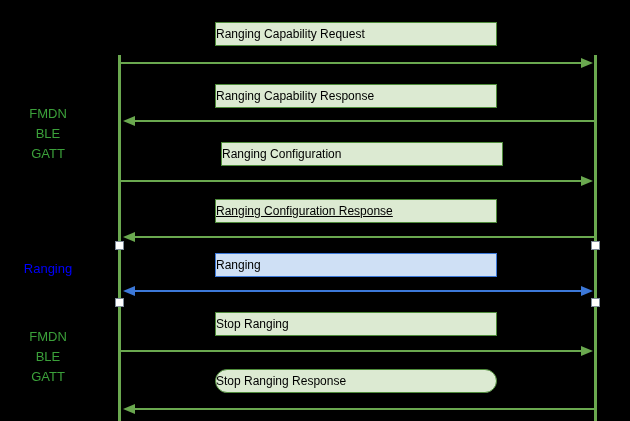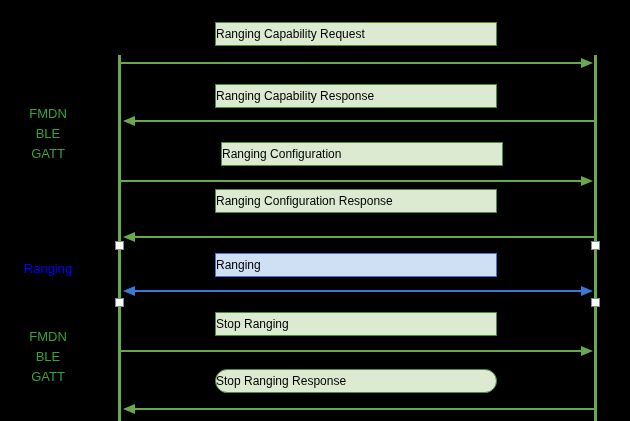--- a/index.html
+++ b/index.html
@@ -75,21 +75,21 @@
 
   <div class="msg-box msg-green" style="top:22px;">
       <span>Ranging Capability Request</span>
     </div>
   <div class="msg-box msg-green" style="top:84px;">
       <span>Ranging Capability Response</span>
     </div>
   <div class="msg-box msg-green" style="top:142px;margin-left:6px;">
       <span>Ranging Configuration</span>
     </div>
-  <div class="msg-box msg-green" style="top:189px;">
+  <div class="msg-box msg-green" style="top:199px;text-decoration:underline;">
       <span>Ranging Configuration Response</span>
     </div>
   <div class="msg-box msg-blue" style="top:253px;">
       <span>Ranging</span>
     </div>
   <div class="msg-box msg-green" style="top:312px;">
       <span>Stop Ranging</span>
     </div>
   <div class="msg-box msg-green" style="top:369px;border-radius:12px;">
       <span>Stop Ranging Response</span>

